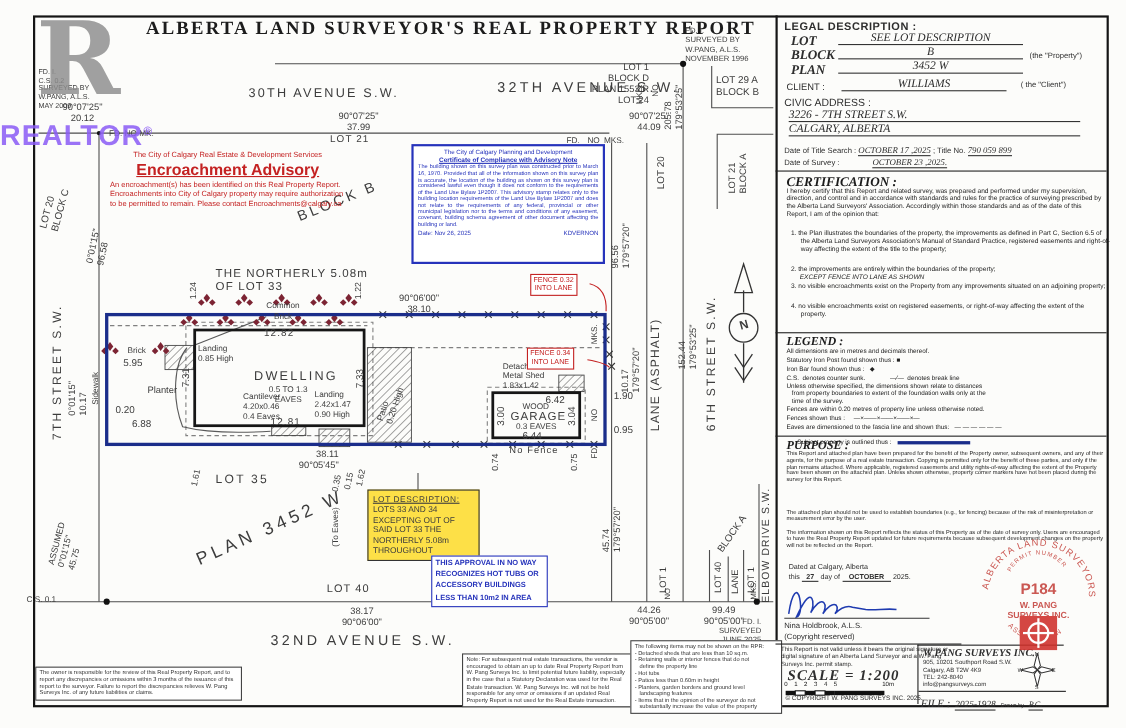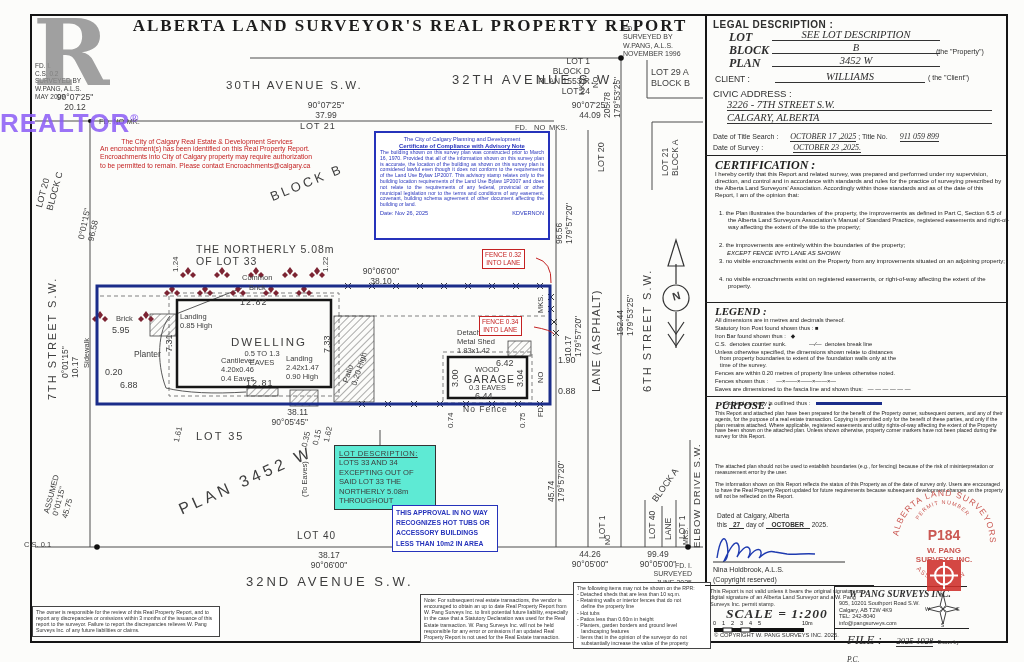--- a/index.html
+++ b/index.html
@@ -2,21 +2,21 @@
 <html><head>
 <meta charset="utf-8">
 <style>
   html,body{margin:0;padding:0;background:#e9e9e7;}
   .sheet{position:relative;width:1024px;height:662px;background:#fcfcfa;overflow:hidden;
          font-family:"Liberation Sans",sans-serif;color:#2e2e2e;}
   .ab{position:absolute;}
   .border{position:absolute;left:30px;top:14px;width:974px;height:625px;border:2px solid #151515;}
   .panel-edge{position:absolute;left:705px;top:14px;width:0;height:625px;border-left:2px solid #151515;}
   .hline{position:absolute;height:0;border-top:1.4px solid #222;}
-  .ser{font-family:"Liberation Serif",serif;margin-left:10px;}
+  .ser{font-family:"Liberation Serif",serif;}
   .it{font-style:italic;} .b{font-weight:bold;}
   .u{border-bottom:1px solid #333;}
   .cen{text-align:center;display:inline-block;}
   .c-red{color:#c42222;}
   .pl{position:absolute;white-space:pre;color:#3d3d3d;line-height:1.18;transform-origin:0 0;
       font-family:"Liberation Sans",sans-serif;font-size:9px;}
   .pw{white-space:pre-wrap;}
   .title{font-family:"Liberation Serif",serif;font-weight:bold;font-size:17px;letter-spacing:2px;color:#1c1c1c;}
   .wmR{font-family:"DejaVu Serif",serif;font-weight:900;font-size:92px;color:#8d8d8d;opacity:.82;line-height:.9;}
   .wmT{font-weight:bold;font-size:26px;color:#8b5cf6;opacity:.85;letter-spacing:1px;}
@@ -24,21 +24,21 @@
   .advis .t1{font-size:6.8px;text-align:center;}
   .advis .t2{font-size:14.5px;font-weight:bold;text-decoration:underline;text-align:center;margin:2px 0;}
   .advis .t3{font-size:6.8px;line-height:1.25;}
   .cbox{border:2px solid #2633bb;color:#2633bb;padding:3px 4px;background:#fff;}
   .cbox .t1{font-size:5.6px;text-align:center;}
   .cbox .t2{font-size:5.9px;font-weight:bold;text-decoration:underline;text-align:center;margin:1px 0;}
   .cbox .t3{font-size:5.1px;line-height:1.14;text-align:justify;}
   .cbox .row{display:flex;justify-content:space-between;font-size:5.6px;margin-top:2px;}
   .fencebox{border:1px solid #c42222;color:#c42222;font-size:6.5px;line-height:1.2;text-align:center;
             white-space:pre-line;padding:1px 2px;background:#fff;}
-  .ldbox{border:1.3px solid #333;background:#5eead4;padding:3px 4px;font-size:7.6px;line-height:1.25;color:#3d3d3d;}
+  .ldbox{border:1.3px solid #333;background:#fde047;padding:3px 4px;font-size:7.6px;line-height:1.25;color:#3d3d3d;}
   .ldbox .tt{text-decoration:underline;letter-spacing:.5px;}
   .apbox{border:1.5px solid #2633bb;color:#2633bb;font-weight:bold;font-size:6.8px;line-height:1.5;
          padding:2px 3px;background:#fff;}
   .nbox{border:1px solid #444;background:#fff;font-size:5.2px;line-height:1.18;padding:2px 3px;color:#333;}
   .leg{font-size:5.8px;line-height:1.12;margin-bottom:1.5px;white-space:pre-wrap;color:#222;}
   .cert{font-size:6px;line-height:1.17;color:#222;}
   .hang{padding-left:9px;text-indent:-9px;}
   .pur{font-size:5.2px;line-height:1.12;color:#222;}
   .sech{font-family:"Liberation Serif",serif;font-style:italic;font-weight:bold;color:#1c1c1c;}
   .subjbar{display:inline-block;width:66px;height:3px;background:#1b2d8a;margin-left:6px;vertical-align:middle;}
@@ -255,21 +255,21 @@
 90°05'00"</div>
       <div class="pl" style="left: 629px; top: 549px; font-size: 8.5px; width: 58px; text-align: center;">99.49
 90°05'00"</div>
       <div class="pl" style="left: 546px; top: 502px; font-size: 8.5px; transform: rotate(-90deg);">45.74
 179°57'20"</div>
       <div class="pl" style="left: 563px; top: 357px; font-size: 8.5px; transform: rotate(-90deg);">10.17
 179°57'20"</div>
       <div class="pl" style="left: 615px; top: 336px; font-size: 8.5px; transform: rotate(-90deg);">152.44
 179°53'25"</div>
       <div class="pl" style="left: 558px; top: 355px; font-size: 9px;">1.90</div>
-      <div class="pl" style="left: 558px; top: 386px; font-size: 9px;">0.88</div>
+      <div class="pl" style="left: 558px; top: 386px; font-size: 9px;">0.95</div>
       <div class="pl" style="left: 457px; top: 329px; font-size: 7.5px;">Detached
 Metal Shed
 1.83x1.42</div>
       <div class="pl" style="left: 496px; top: 358px; font-size: 9px;">6.42</div>
       <div class="pl" style="left: 475px; top: 366px; font-size: 7.5px;">WOOD</div>
       <div class="pl" style="left: 464px; top: 373px; font-size: 10.5px; letter-spacing: 1px;">GARAGE</div>
       <div class="pl" style="left: 469px; top: 384px; font-size: 7.5px;">0.3 EAVES</div>
       <div class="pl" style="left: 475px; top: 391px; font-size: 9px;">6.44</div>
       <div class="pl" style="left: 450px; top: 387px; font-size: 9px; transform: rotate(-90deg);">3.00</div>
       <div class="pl" style="left: 515px; top: 387px; font-size: 9px; transform: rotate(-90deg);">3.04</div>
@@ -300,20 +300,21 @@
       <div class="pl" style="left: 24px; top: 541px; font-size: 7.5px;">C.S. 0.1</div>
       <div class="pl" style="left: 604px; top: 545px; font-size: 7px; transform: rotate(-90deg);">NO</div>
       <div class="pl" style="left: 682px; top: 545px; font-size: 7px; transform: rotate(-90deg);">MKS.</div>
       <div class="pl" style="left: 446px; top: 428px; font-size: 8px; transform: rotate(-90deg);">0.74</div>
       <div class="pl" style="left: 518px; top: 428px; font-size: 8px; transform: rotate(-90deg);">0.75</div>
       <div class="pl" style="left: 671px; top: 291px; font-size: 11px; font-weight: bold; transform: rotate(-15deg);">N</div>
     </div>
 
   <div class="ab advis" style="left:100px;top:138px;width:214px">
     <div class="t1">The City of Calgary Real Estate &amp; Development Services</div>
+    <div class="t2">Encroachment Advisory</div>
     <div class="t3">An encroachment(s) has been identified on this Real Property Report. Encroachments into City of Calgary property may require authorization to be permitted to remain. Please contact Encroachments@calgary.ca</div>
   </div>
 
   <div class="ab cbox" style="left:374px;top:131px;width:164px;height:99px">
     <div class="t1">The City of Calgary Planning and Development</div>
     <div class="t2">Certificate of Compliance with Advisory Note</div>
     <div class="t3">The building shown on this survey plan was constructed prior to March 16, 1970. Provided that all of the information shown on this survey plan is accurate, the location of the building as shown on this survey plan is considered lawful even though it does not conform to the requirements of the Land Use Bylaw 1P2007. This advisory stamp relates only to the building location requirements of the Land Use Bylaw 1P2007 and does not relate to the requirements of any federal, provincial or other municipal legislation nor to the terms and conditions of any easement, covenant, building schema agreement of other document affecting the building or land.</div>
     <div class="row">
       <span>Date: Nov 26, 2025</span>
       <span>KDVERNON</span>
@@ -364,21 +365,21 @@
   <div class="ab" style="left:928px;top:74px;font-size:7px">( the "Client")</div>
 
   <div class="ab" style="left:713px;top:88px;font-size:9.5px">CIVIC ADDRESS :</div>
   <span class="ab ser it u" style="left:717px;top:99px;width:265px;font-size:10.5px">3226 - 7TH STREET S.W.</span>
   <span class="ab ser it u" style="left:717px;top:112px;width:265px;font-size:10.5px">CALGARY, ALBERTA</span>
 
   <div class="ab" style="left:713px;top:132px;font-size:7px">
     <span>Date of Title Search :</span>
     <span class="ser it u" style="font-size:8px">OCTOBER 17 ,2025</span>
     <span>; Title No.</span>
-    <span class="ser it u" style="font-size:8px">911 059 899</span>
+    <span class="ser it u" style="font-size:8px">790 059 899</span>
   </div>
   <div class="ab" style="left:713px;top:143px;font-size:7px">
     <span>Date of Survey :</span>
     <span class="ser it u" style="font-size:8px;margin-left:28px">OCTOBER 23 ,2025.</span>
   </div>
 
   <div class="hline" style="left:705px;top:155px;width:301px"></div>
 
   <div class="ab sech" style="left:715px;top:158px;font-size:12px">CERTIFICATION :</div>
   <div class="ab cert" style="left:715px;top:171px;width:288px">I hereby certify that this Report and related survey, was prepared and performed under my supervision, direction, and control and in accordance with standards and rules for the practice of surveying prescribed by the Alberta Land Surveyors' Association. Accordingly within those standards and as of the date of this Report, I am of the opinion that:</div>
@@ -456,21 +457,21 @@
 
   <div class="ab" style="left:834px;top:586px;width:132px;height:53px;border-left:1.4px solid #222;border-top:1.4px solid #222">
     <div class="ser it b" style="position:absolute;left:4px;top:2px;font-size:9.5px">W PANG SURVEYS INC.</div>
     <div style="position:absolute;left:4px;top:13px;font-size:5.5px;line-height:1.2">
       <div>905, 10201 Southport Road S.W.</div>
       <div>Calgary, AB T2W 4K9</div>
       <div>TEL: 242-8040</div>
       <div>info@pangsurveys.com</div>
     </div>
     <div style="position:absolute;left:0;top:41px;width:130px;border-top:1px solid #222;padding:1px 2px">
-      <span class="ser it" style="font-size:13px">FILE :</span>
+      <span class="ser it" style="font-size:10px">FILE :</span>
       <span class="ser it u" style="font-size:8.5px">2025-1928</span>
       <span style="font-size:5px">Drawn by</span>
       <span class="ser it u" style="font-size:7.5px">P.C.</span>
     </div>
     <svg style="position:absolute;left:90px;top:4px" width="36" height="36" viewBox="0 0 38 38">
       <g stroke="#333" stroke-width="1" fill="#fff">
         <path d="M19,3 L22,15 L19,19 L16,15 Z"></path>
           <path d="M35,19 L23,22 L19,19 L23,16 Z"></path>
         <path d="M19,35 L16,23 L19,19 L22,23 Z"></path>
           <path d="M3,19 L15,16 L19,19 L15,22 Z"></path>

